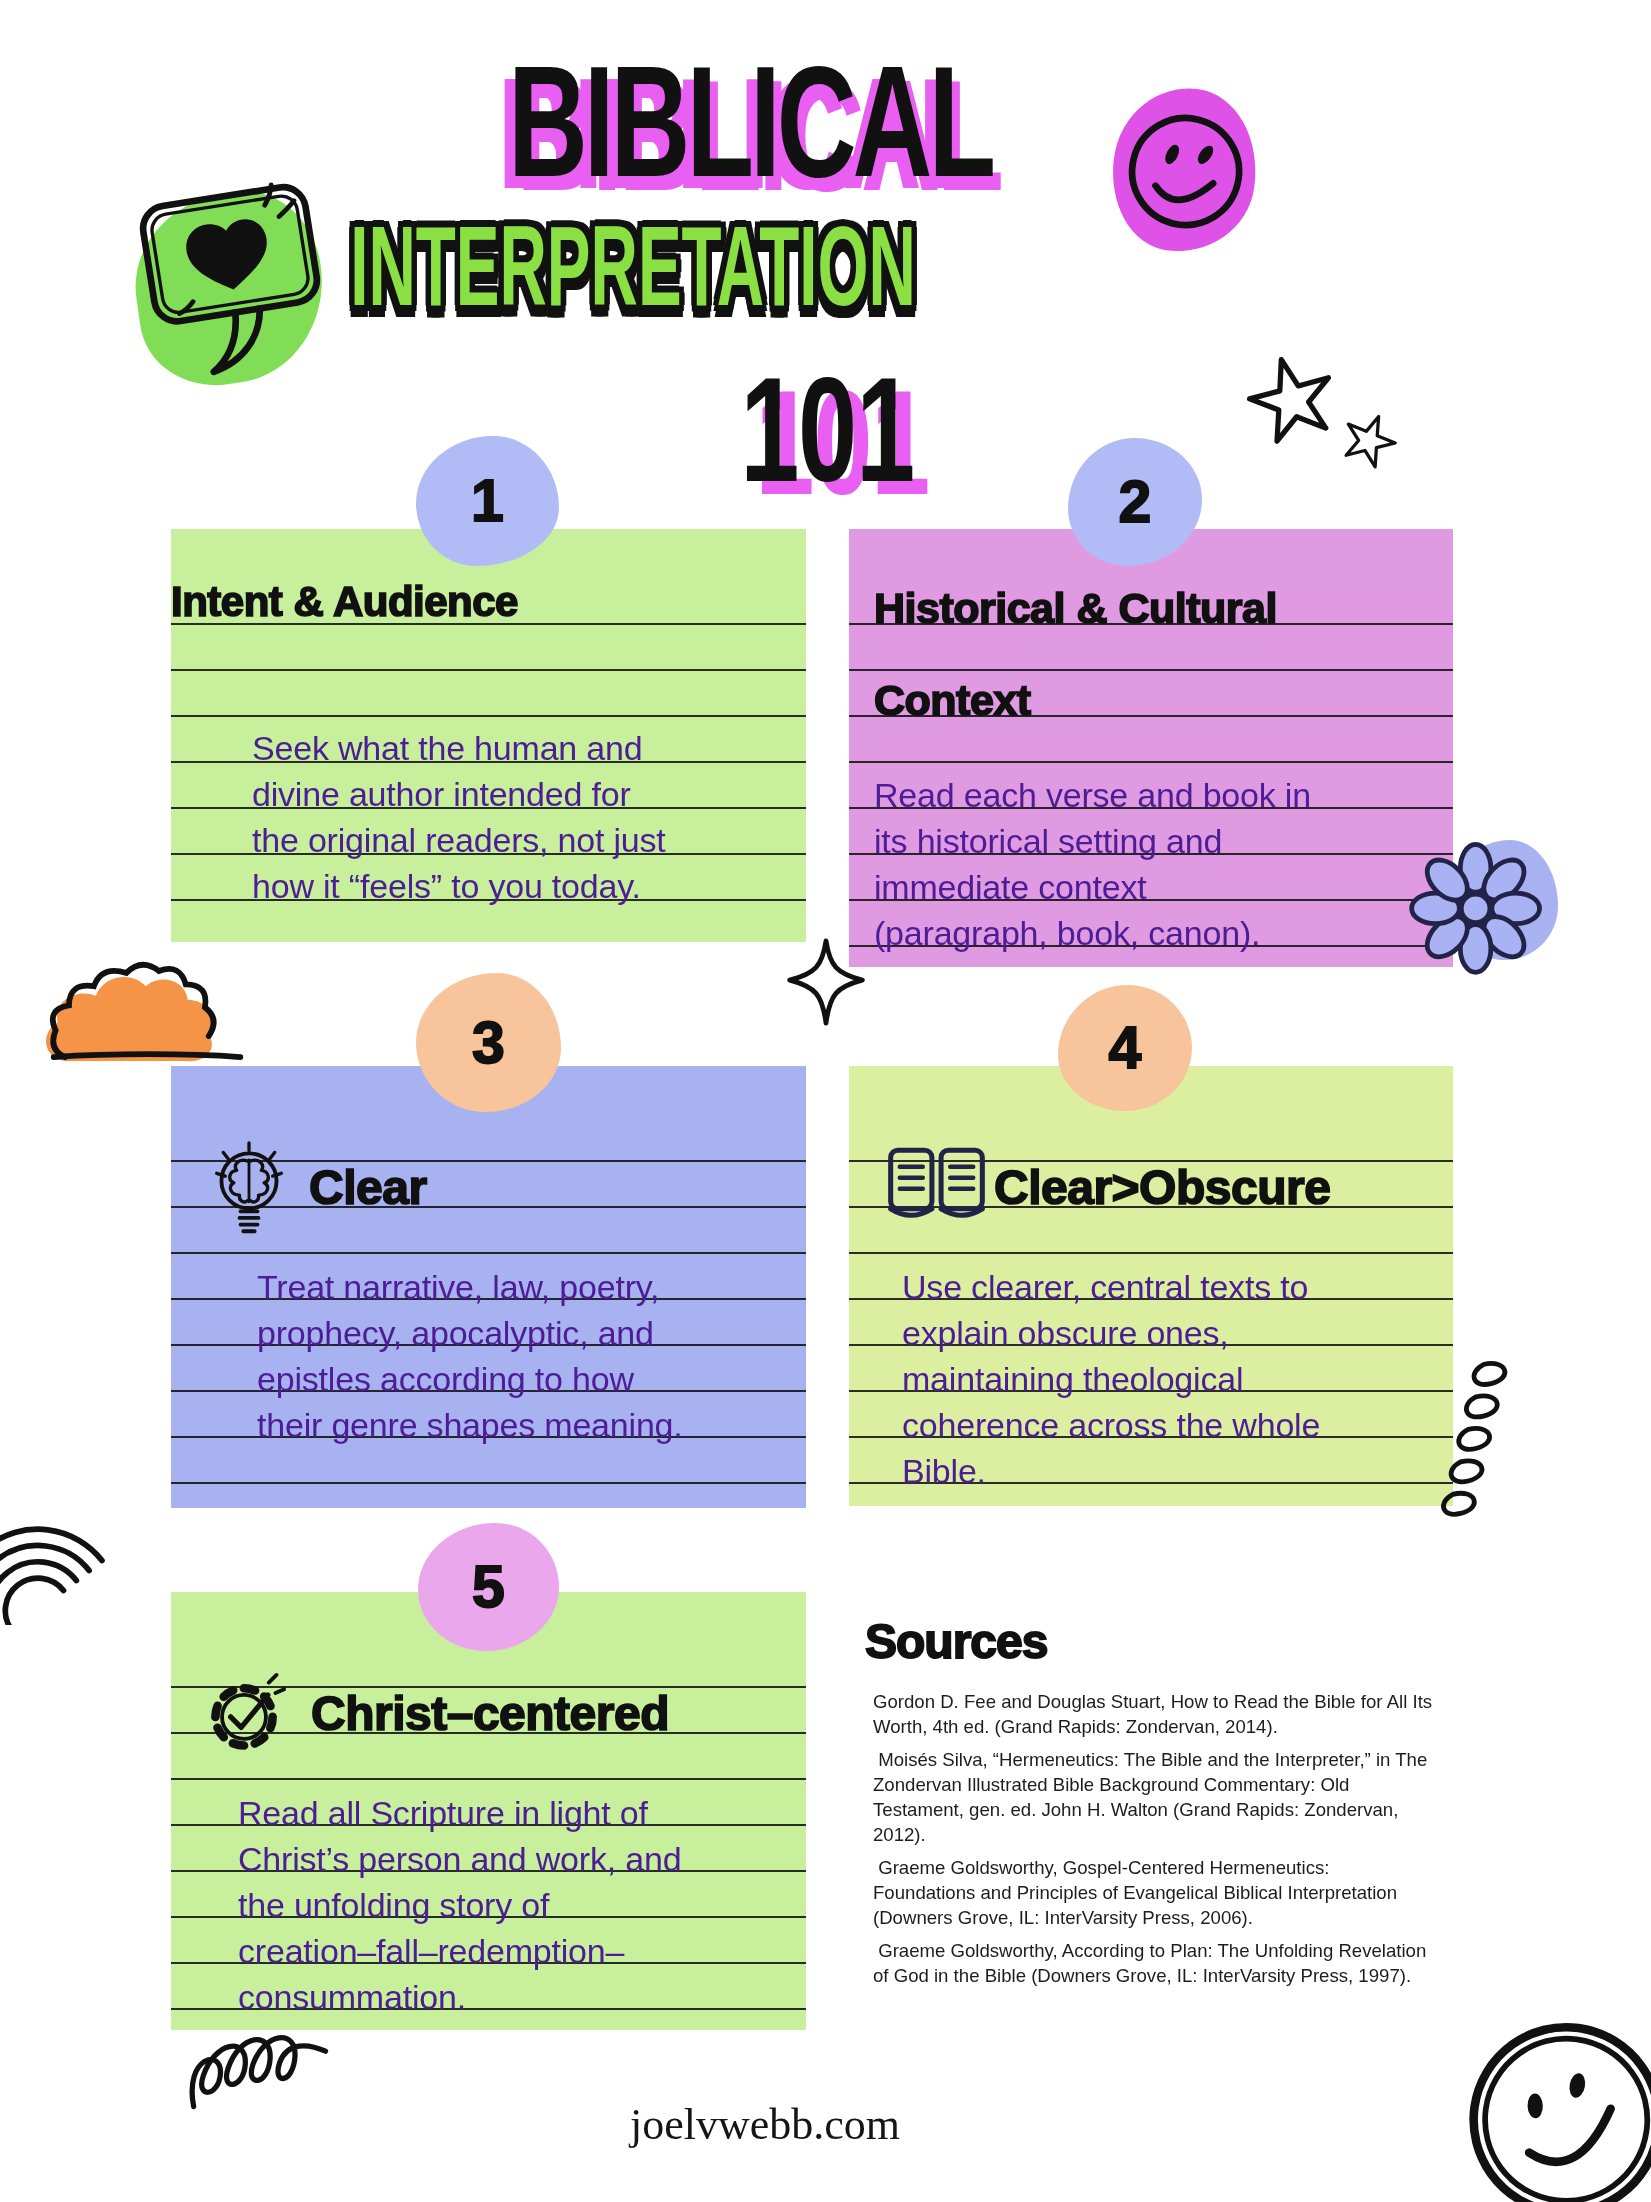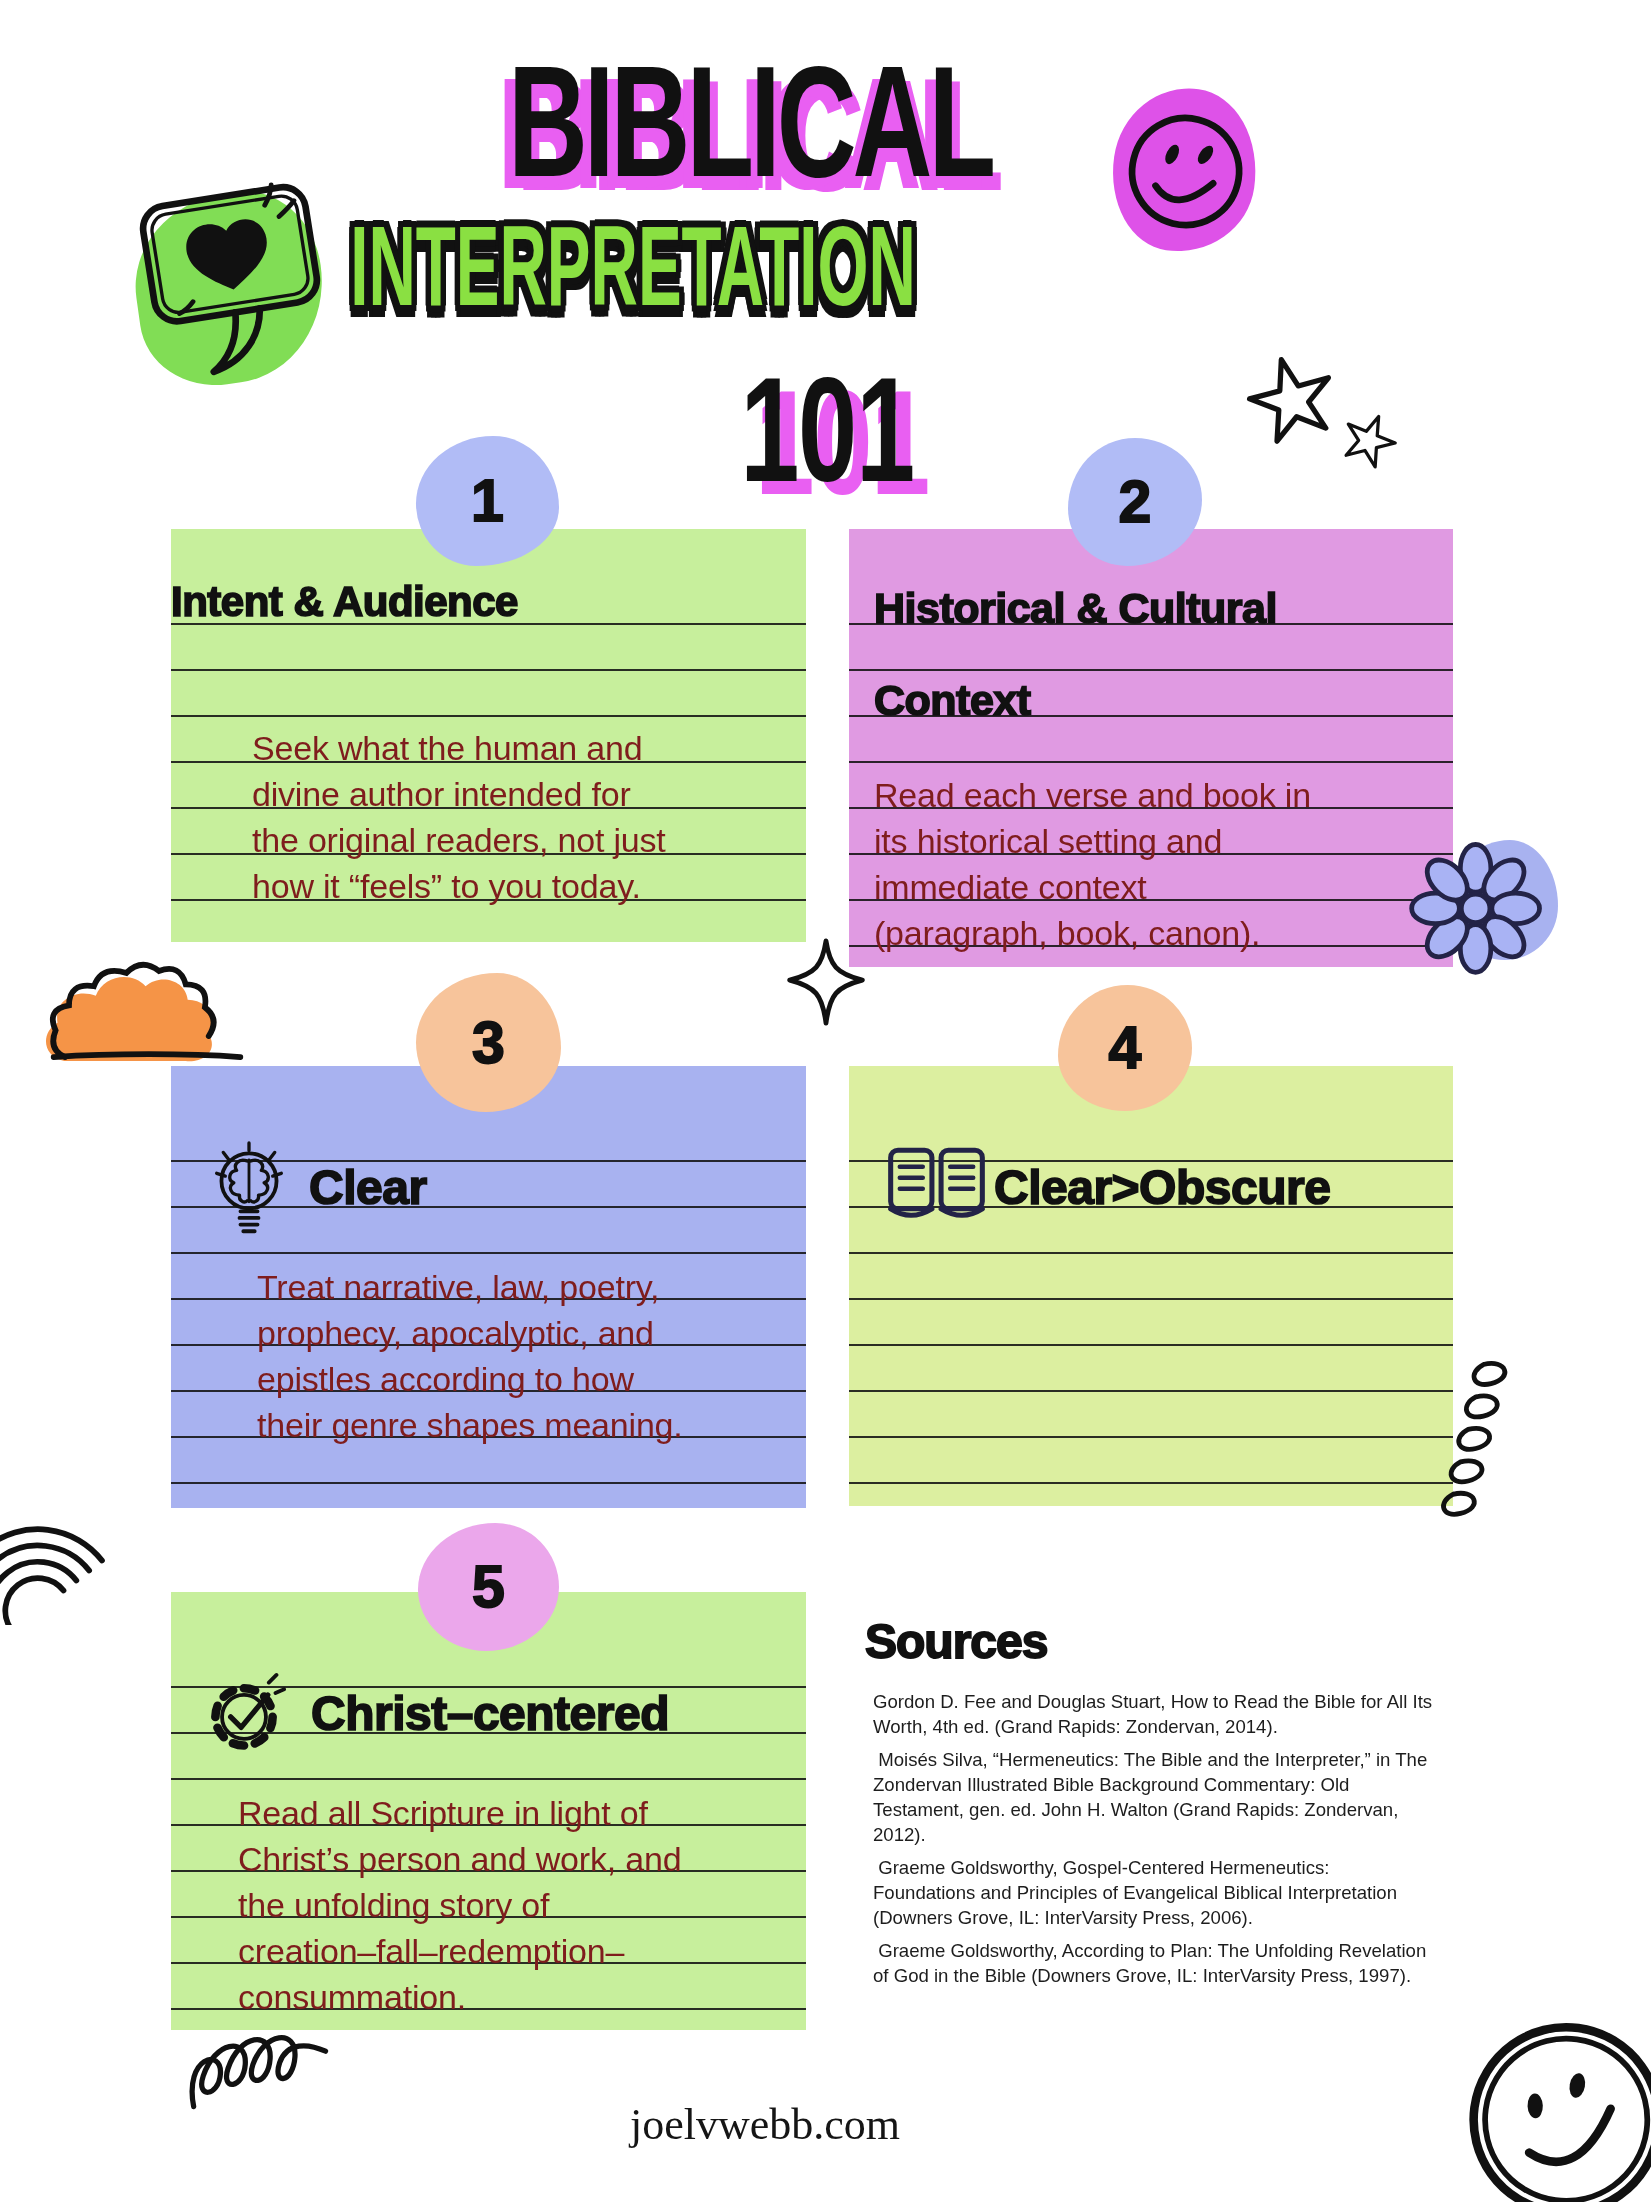--- a/index.html
+++ b/index.html
@@ -41,21 +41,21 @@
     position:absolute; left:0; right:0; top:94px; bottom:0;
     background-image:repeating-linear-gradient(to bottom,
       rgba(18,18,18,0.88) 0 2.4px, transparent 2.4px 46px);
   }
   .card-h {
     position:absolute; font-weight:700; color:#111;
     -webkit-text-stroke:1.7px #111; letter-spacing:-0.5px; line-height:46px;
     white-space:pre-line;
   }
   .card-body {
-    position:absolute; font-size:34px; line-height:46px; color:#7f1d1d;
+    position:absolute; font-size:34px; line-height:46px; color:#4c1d95;
     white-space:pre-line; letter-spacing:-0.2px;
   }
   .blob {
     position:absolute; display:flex; align-items:center; justify-content:center;
     z-index:6;
   }
   .num {
     font-size:59px; font-weight:700; color:#111; -webkit-text-stroke:1.9px #111;
   }
   .card-icon { position:absolute; z-index:3; }
@@ -235,20 +235,25 @@
     </div>
     <svg class="card-icon" style="left:31px;top:75px" width="113" height="88" viewBox="0 0 120 96">
       <g fill="none" stroke="#232347" stroke-width="5.5" stroke-linecap="round" stroke-linejoin="round">
         <rect x="10" y="10" width="45" height="64" rx="8"></rect>
         <rect x="65" y="10" width="45" height="64" rx="8"></rect>
         <path d="M20,28 H45 M20,40 H45 M20,52 H45 M75,28 H100 M75,40 H100 M75,52 H100" stroke-width="5"></path>
         <path d="M10,74 Q32,88 55,74 M65,74 Q88,88 110,74"></path>
       </g>
     </svg>
     <h2 class="card-h" style="left:145px;top:99px;font-size:48px">Clear&gt;Obscure</h2>
+    <div class="card-body" style="left:53px;top:198px">Use clearer, central texts to
+explain obscure ones,
+maintaining theological
+coherence across the whole
+Bible.</div>
   </section>
 
   <section class="card" style="left: 171px; top: 1592px; width: 635px; height: 438px; background: rgb(199, 239, 156);">
     <div class="lines"></div>
     <div class="blob" style="left: 247px; top: -69px; width: 141px; height: 128px; border-radius: 55% 45% 52% 48% / 52% 50% 50% 48%; background: rgb(235, 167, 235);">
       <span class="num">5</span>
     </div>
     <svg class="card-icon" style="left:31px;top:78px" width="84" height="90" viewBox="0 0 88 92">
       <g fill="none" stroke="#111" stroke-linecap="round" stroke-linejoin="round">
         <circle cx="44" cy="48" r="30" stroke-width="9" stroke-dasharray="12 11.5"></circle>

